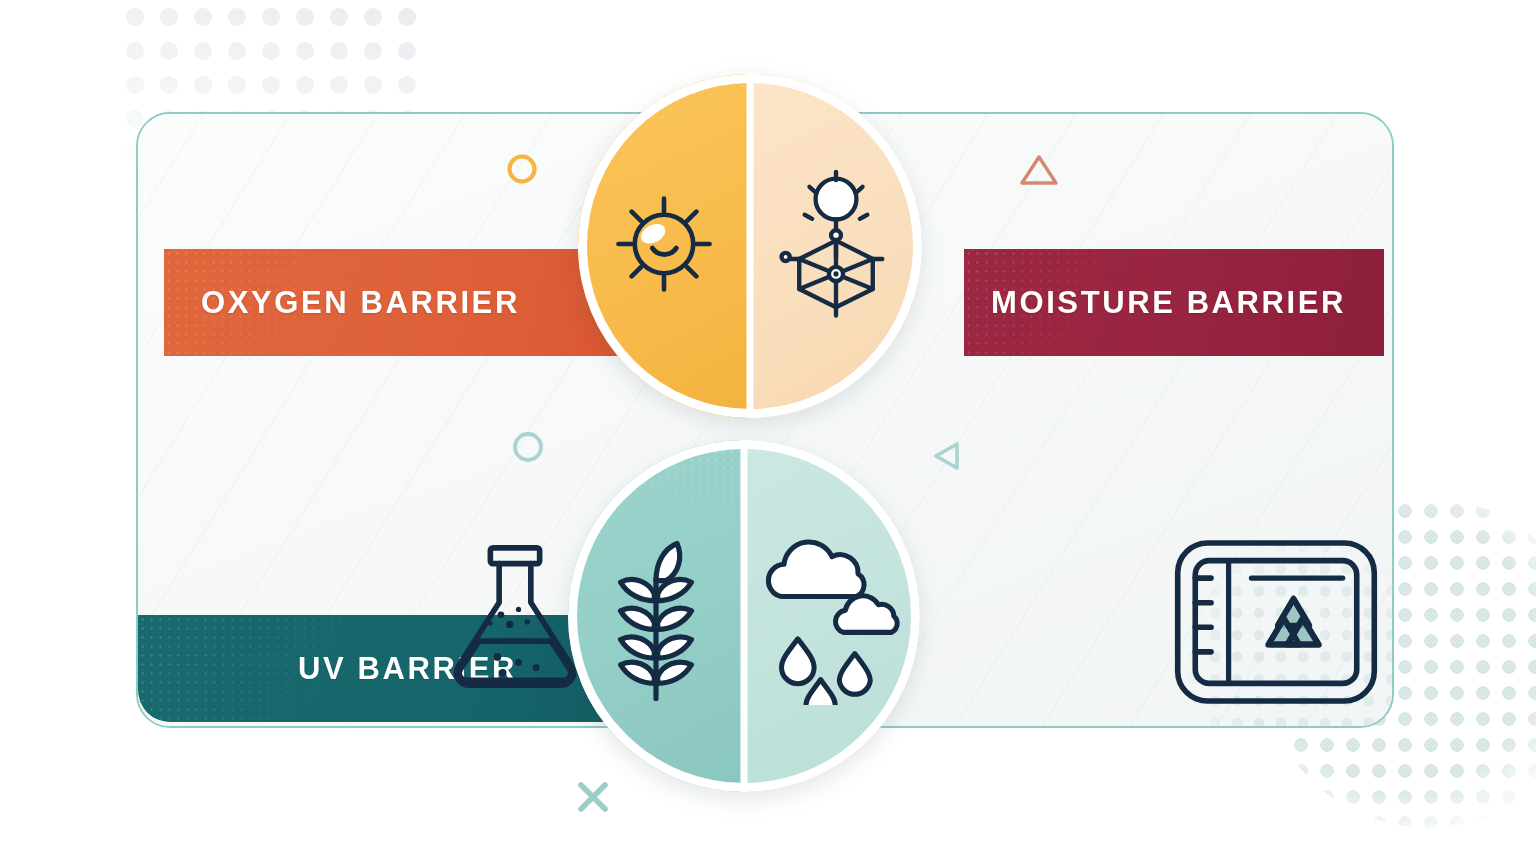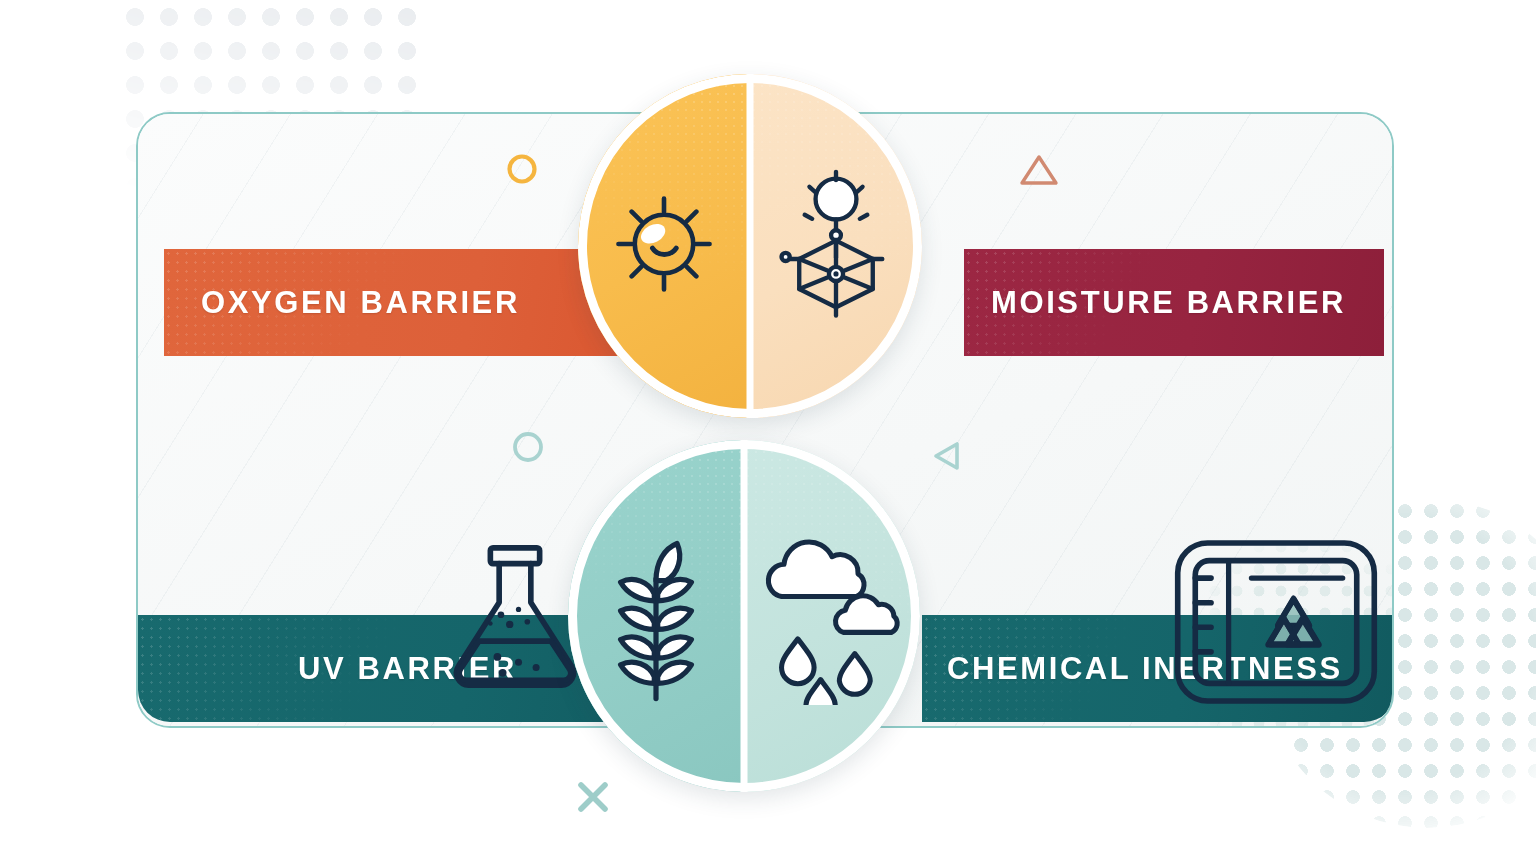--- a/index.html
+++ b/index.html
@@ -216,24 +216,20 @@
     <div class="band band-moisture" style="background:linear-gradient(100deg,#9c2743 0%,#972440 55%,#8d1f3a 100%);">
       <div class="band-texture"></div>
       <span class="band-label">MOISTURE BARRIER</span>
     </div>
 
     <div class="band band-uv" style="background:linear-gradient(100deg,#186a6e 0%,#15656a 55%,#115a5f 100%);">
       <div class="band-texture"></div>
       <span class="band-label">UV BARRIER</span>
     </div>
 
-    <div class="band band-chemical" style="background:linear-gradient(100deg,#186a6e 0%,#15656a 55%,#115a5f 100%);">
-      <div class="band-texture"></div>
-      <span class="band-label">CHEMICAL INERTNESS</span>
-    </div>
 
     <div class="card-icon icon-flask">
       <svg width="176" height="176" viewBox="0 0 100 100" fill="none" stroke="#152b44" stroke-width="3.2" stroke-linecap="round" stroke-linejoin="round">
         <rect x="36" y="9" width="28" height="9" rx="1.5"></rect>
         <path d="M41 18 v22 L18 76 a7 7 0 0 0 6 11 h52 a7 7 0 0 0 6 -11 L59 40 V18"></path>
         <path d="M29.5 62 h41 l10.5 16 a4 4 0 0 1 -3.4 6.2 H22.4 A4 4 0 0 1 19 78 Z"></path>
         <circle cx="42" cy="47" r="1.9" fill="#152b44" stroke="none"></circle>
         <circle cx="52" cy="44" r="1.5" fill="#152b44" stroke="none"></circle>
         <circle cx="57" cy="51" r="1.6" fill="#152b44" stroke="none"></circle>
         <circle cx="36" cy="52" r="1.3" fill="#152b44" stroke="none"></circle>

